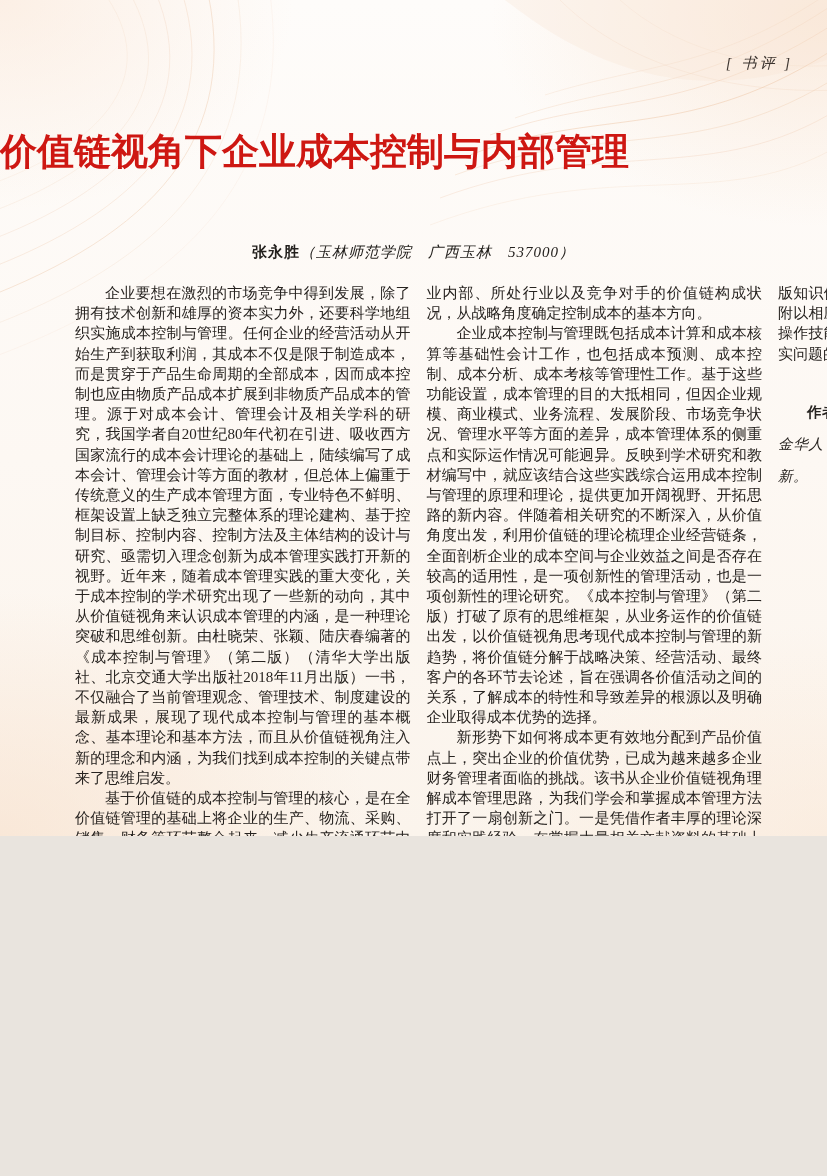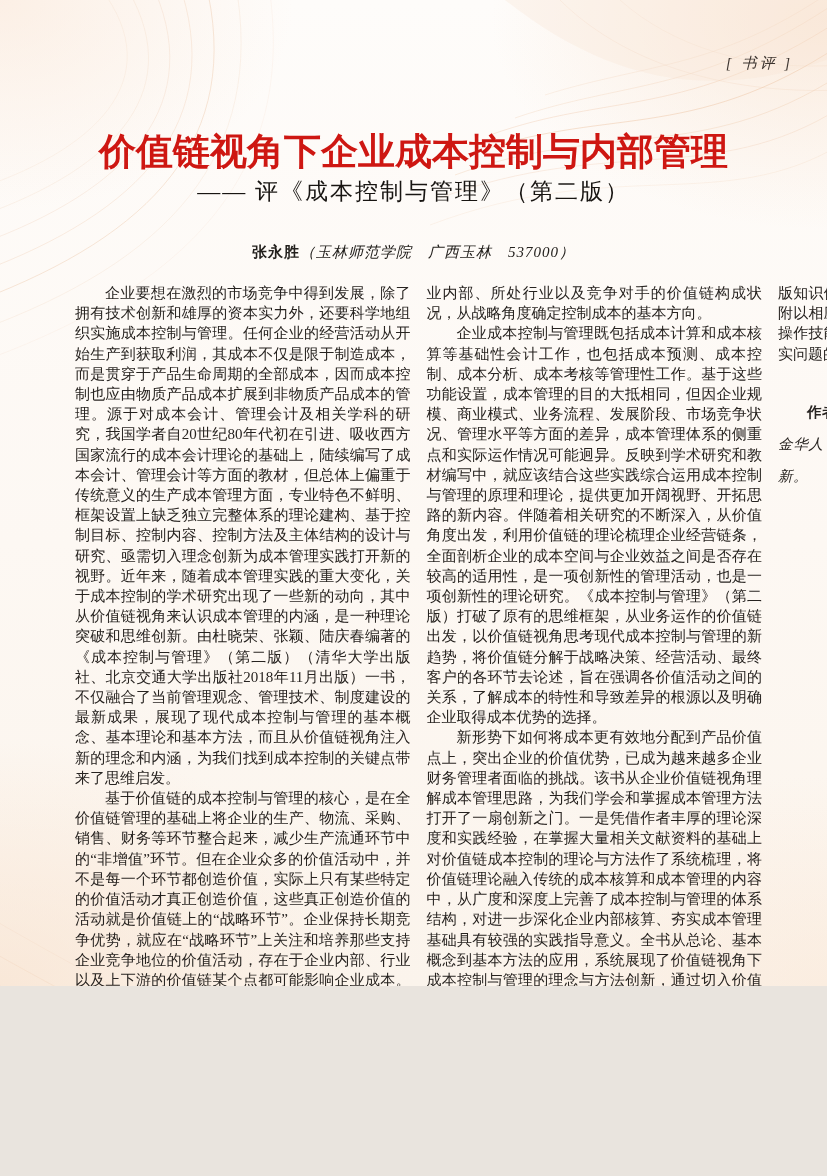--- a/index.html
+++ b/index.html
@@ -1,19 +1,19 @@
 <!DOCTYPE html>
 <html><head>
 <meta charset="utf-8">
 <style>
   html, body { margin: 0; padding: 0; background: #e9e4de; }
   .page {
     position: relative;
     width: 827px;
-    height: 986px;
+    height: 836px;
     margin: 0 auto;
     overflow: hidden;
     background:
       radial-gradient(ellipse 420px 300px at 0% 0%, rgba(250,229,212,0.55), rgba(250,229,212,0) 70%),
       radial-gradient(ellipse 480px 300px at 100% 2%, rgba(248,224,203,0.6), rgba(248,224,203,0) 70%),
       radial-gradient(ellipse 520px 340px at 0% 100%, rgba(248,225,205,0.65), rgba(248,225,205,0) 72%),
       radial-gradient(ellipse 520px 300px at 100% 100%, rgba(250,231,214,0.55), rgba(250,231,214,0) 70%),
       linear-gradient(180deg, #fefcfa 0%, #fdf8f3 55%, #fbf4ec 100%);
     font-family: "Liberation Serif", "DejaVu Serif", serif;
     color: #272320;
@@ -26,21 +26,21 @@
     position: absolute;
     top: 54px; right: 34px;
     font-size: 15px;
     letter-spacing: 3px;
     color: #3e3631;
     font-style: italic;
   }
   .main-title {
     position: absolute;
     top: 102px; left: 0; width: 100%;
-    text-align: center;
+    text-align: left;
     font-family: "Liberation Sans", "DejaVu Sans", sans-serif;
     font-weight: 700;
     font-size: 37px;
     letter-spacing: 0px;
     color: #ce1712;
     white-space: nowrap;
   }
   .sub-title {
     position: absolute;
     top: 176px; left: 0; width: 100%;
@@ -146,21 +146,20 @@
       <path d="M556,1190 C665,1132 745,1124 840,1158" stroke-width="0.7" opacity="0.26"></path>
       <path d="M395,1190 C570,1068 700,1040 840,1075" stroke-width="0.7" opacity="0.3"></path>
       <path d="M360,1190 C548,1050 690,1018 840,1050" stroke-width="0.6" opacity="0.22"></path>
     </g>
   </svg>
 
   <div class="category-label">[ 书评 ]</div>
 
   <h1 class="main-title">价值链视角下企业成本控制与内部管理</h1>
 
-  <div class="sub-title">—— 评《成本控制与管理》（第二版）</div>
 
   <div class="author-line"><span class="author-name">张永胜</span><span class="author-affiliation">（玉林师范学院　广西玉林　537000）</span></div>
 
   <div class="body-columns">
     <p>企业要想在激烈的市场竞争中得到发展，除了拥有技术创新和雄厚的资本实力外，还要科学地组织实施成本控制与管理。任何企业的经营活动从开始生产到获取利润，其成本不仅是限于制造成本，而是贯穿于产品生命周期的全部成本，因而成本控制也应由物质产品成本扩展到非物质产品成本的管理。源于对成本会计、管理会计及相关学科的研究，我国学者自20世纪80年代初在引进、吸收西方国家流行的成本会计理论的基础上，陆续编写了成本会计、管理会计等方面的教材，但总体上偏重于传统意义的生产成本管理方面，专业特色不鲜明、框架设置上缺乏独立完整体系的理论建构、基于控制目标、控制内容、控制方法及主体结构的设计与研究、亟需切入理念创新为成本管理实践打开新的视野。近年来，随着成本管理实践的重大变化，关于成本控制的学术研究出现了一些新的动向，其中从价值链视角来认识成本管理的内涵，是一种理论突破和思维创新。由杜晓荣、张颖、陆庆春编著的《成本控制与管理》（第二版）（清华大学出版社、北京交通大学出版社2018年11月出版）一书，不仅融合了当前管理观念、管理技术、制度建设的最新成果，展现了现代成本控制与管理的基本概念、基本理论和基本方法，而且从价值链视角注入新的理念和内涵，为我们找到成本控制的关键点带来了思维启发。</p>
     <p>基于价值链的成本控制与管理的核心，是在全价值链管理的基础上将企业的生产、物流、采购、销售、财务等环节整合起来，减少生产流通环节中的“非增值”环节。但在企业众多的价值活动中，并不是每一个环节都创造价值，实际上只有某些特定的价值活动才真正创造价值，这些真正创造价值的活动就是价值链上的“战略环节”。企业保持长期竞争优势，就应在“战略环节”上关注和培养那些支持企业竞争地位的价值活动，存在于企业内部、行业以及上下游的价值链某个点都可能影响企业成本。基于价值链视角下的理论研究，可以帮助企业拓展其成本控制和管理思路，根据企业各项经济活动所能够创造的价值大小来进行成本配置，通过分析企业内部、所处行业以及竞争对手的价值链构成状况，从战略角度确定控制成本的基本方向。</p>
     <p>企业成本控制与管理既包括成本计算和成本核算等基础性会计工作，也包括成本预测、成本控制、成本分析、成本考核等管理性工作。基于这些功能设置，成本管理的目的大抵相同，但因企业规模、商业模式、业务流程、发展阶段、市场竞争状况、管理水平等方面的差异，成本管理体系的侧重点和实际运作情况可能迥异。反映到学术研究和教材编写中，就应该结合这些实践综合运用成本控制与管理的原理和理论，提供更加开阔视野、开拓思路的新内容。伴随着相关研究的不断深入，从价值角度出发，利用价值链的理论梳理企业经营链条，全面剖析企业的成本空间与企业效益之间是否存在较高的适用性，是一项创新性的管理活动，也是一项创新性的理论研究。《成本控制与管理》（第二版）打破了原有的思维框架，从业务运作的价值链出发，以价值链视角思考现代成本控制与管理的新趋势，将价值链分解于战略决策、经营活动、最终客户的各环节去论述，旨在强调各价值活动之间的关系，了解成本的特性和导致差异的根源以及明确企业取得成本优势的选择。</p>
     <p>新形势下如何将成本更有效地分配到产品价值点上，突出企业的价值优势，已成为越来越多企业财务管理者面临的挑战。该书从企业价值链视角理解成本管理思路，为我们学会和掌握成本管理方法打开了一扇创新之门。一是凭借作者丰厚的理论深度和实践经验，在掌握大量相关文献资料的基础上对价值链成本控制的理论与方法作了系统梳理，将价值链理论融入传统的成本核算和成本管理的内容中，从广度和深度上完善了成本控制与管理的体系结构，对进一步深化企业内部核算、夯实成本管理基础具有较强的实践指导意义。全书从总论、基本概念到基本方法的应用，系统展现了价值链视角下成本控制与管理的理念与方法创新，通过切入价值链理论提出了当前成本管理的新思路与新方法，为全面掌握成本管理与核算的技能与方法、提升企业管理水平提供了很好的思维启发。二是对实际操作的重视，特别强调案例教学的重要性。该书在第一版知识体系的基础上穿插了更多新的实践案例，并附以相应的思考习题，有助于开拓思路和提高实际操作技能以及有效提升解决企业成本控制与管理现实问题的综合能力。</p>
     <p class="bio"><span class="bio-label">作者简介：</span><span class="bio-text">张永胜（1971-），男，汉族，浙江金华人，副教授，博士，研究方向为平台型组织创新。</span></p>
   </div>

